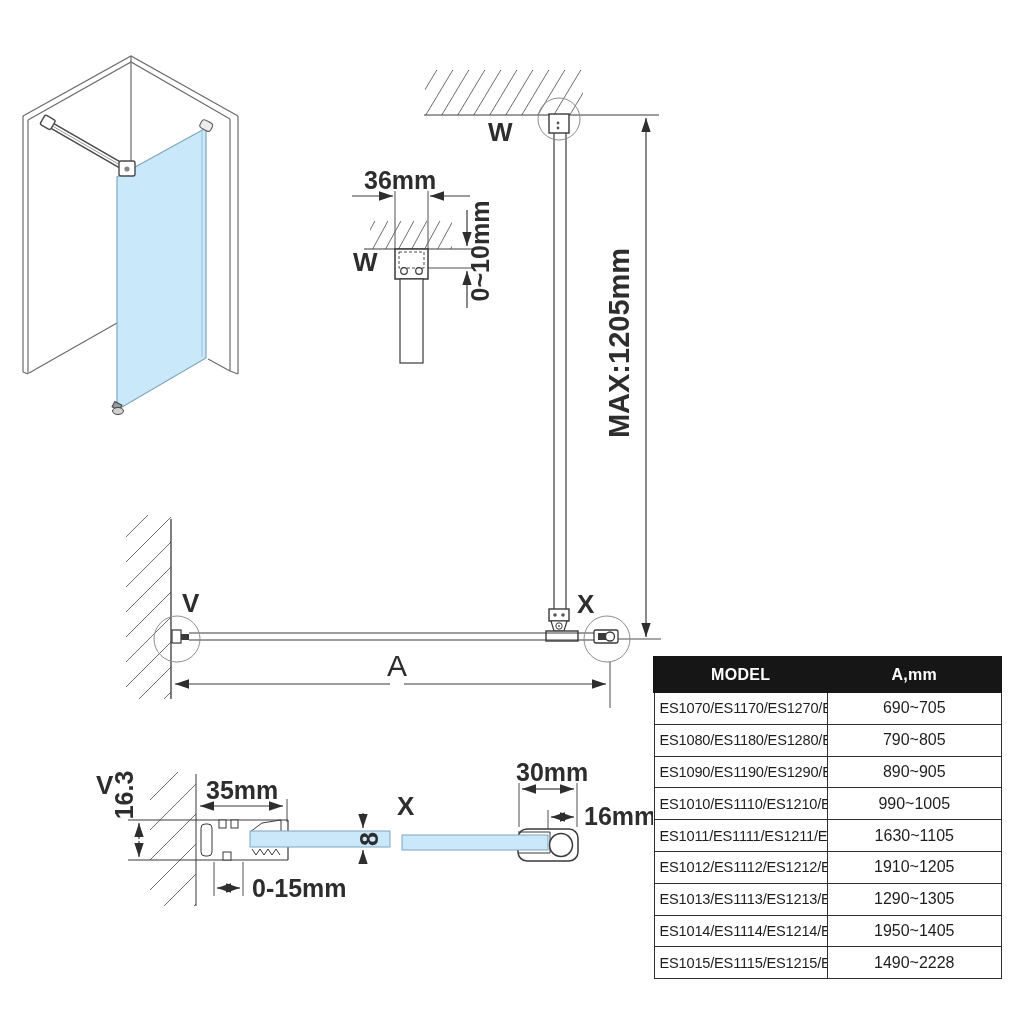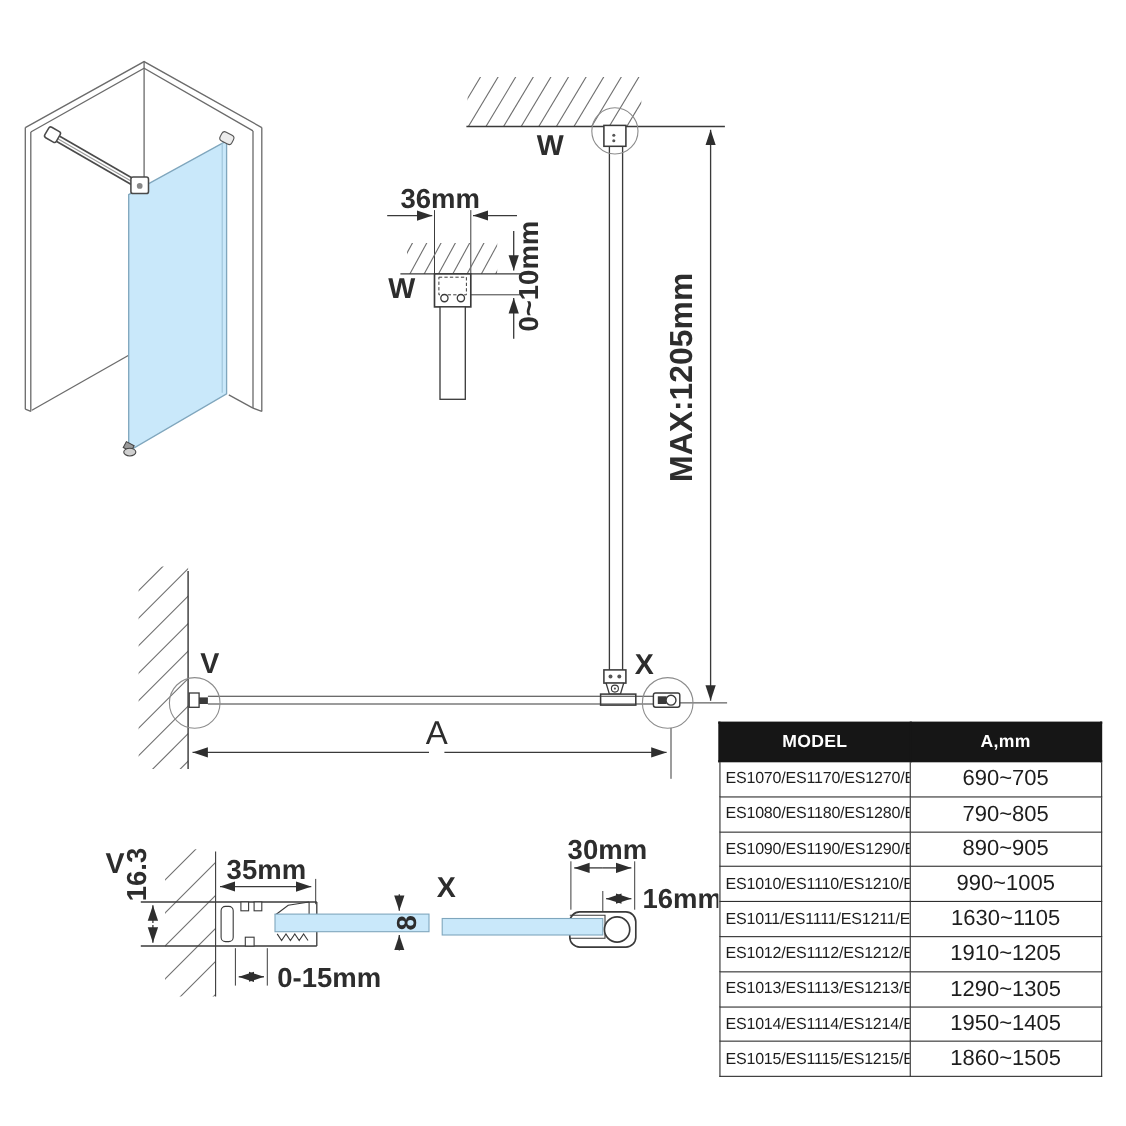--- a/index.html
+++ b/index.html
@@ -12,21 +12,21 @@
   .dimA{font-size:30px;font-weight:normal;}
   .dimMax{font-size:29px;font-weight:bold;}
   
   .tblwrap{position:absolute;left:653px;top:656px;}
   table.models{border-collapse:collapse;background:#fff;table-layout:fixed;width:349px;}
   table.models th{background:#161616;color:#fff;font-size:16px;font-weight:bold;
        height:31px;border:2px solid #161616;letter-spacing:.3px;}
   table.models td{border:1.6px solid #2e2e2e;height:28.8px;white-space:nowrap;
        color:#1d1d1d;background:#fff;overflow:hidden;}
   td.model{width:238px;font-size:14.6px;padding:0 0 0 5px;letter-spacing:-0.2px;}
-  td.aval{width:100px;font-size:20px;text-align:center;}
+  td.aval{width:100px;font-size:16px;text-align:center;}
 </style>
 </head>
 <body>
 
 <div id="canvas">
 
 <svg width="1024" height="1024" viewBox="0 0 1024 1024">
   <defs>
     <marker id="ah" viewBox="0 0 12 8" refX="12" refY="4" markerWidth="14" markerHeight="10" orient="auto" markerUnits="userSpaceOnUse">
       <path d="M0,0 L12,4 L0,8 Z" fill="#2e2e2e"></path>
@@ -273,19 +273,19 @@
       <tr>
         <td class="model">ES1013/ES1113/ES1213/ES1313/ES1513</td>
         <td class="aval">1290~1305</td>
       </tr>
       <tr>
         <td class="model">ES1014/ES1114/ES1214/ES1314/ES1514</td>
         <td class="aval">1950~1405</td>
       </tr>
       <tr>
         <td class="model">ES1015/ES1115/ES1215/ES1315/ES1515</td>
-        <td class="aval">1860~1505</td>
+        <td class="aval">1490~2228</td>
       </tr>
     </tbody>
   </table>
 </div>
 
 </div>
 
 </body></html>

